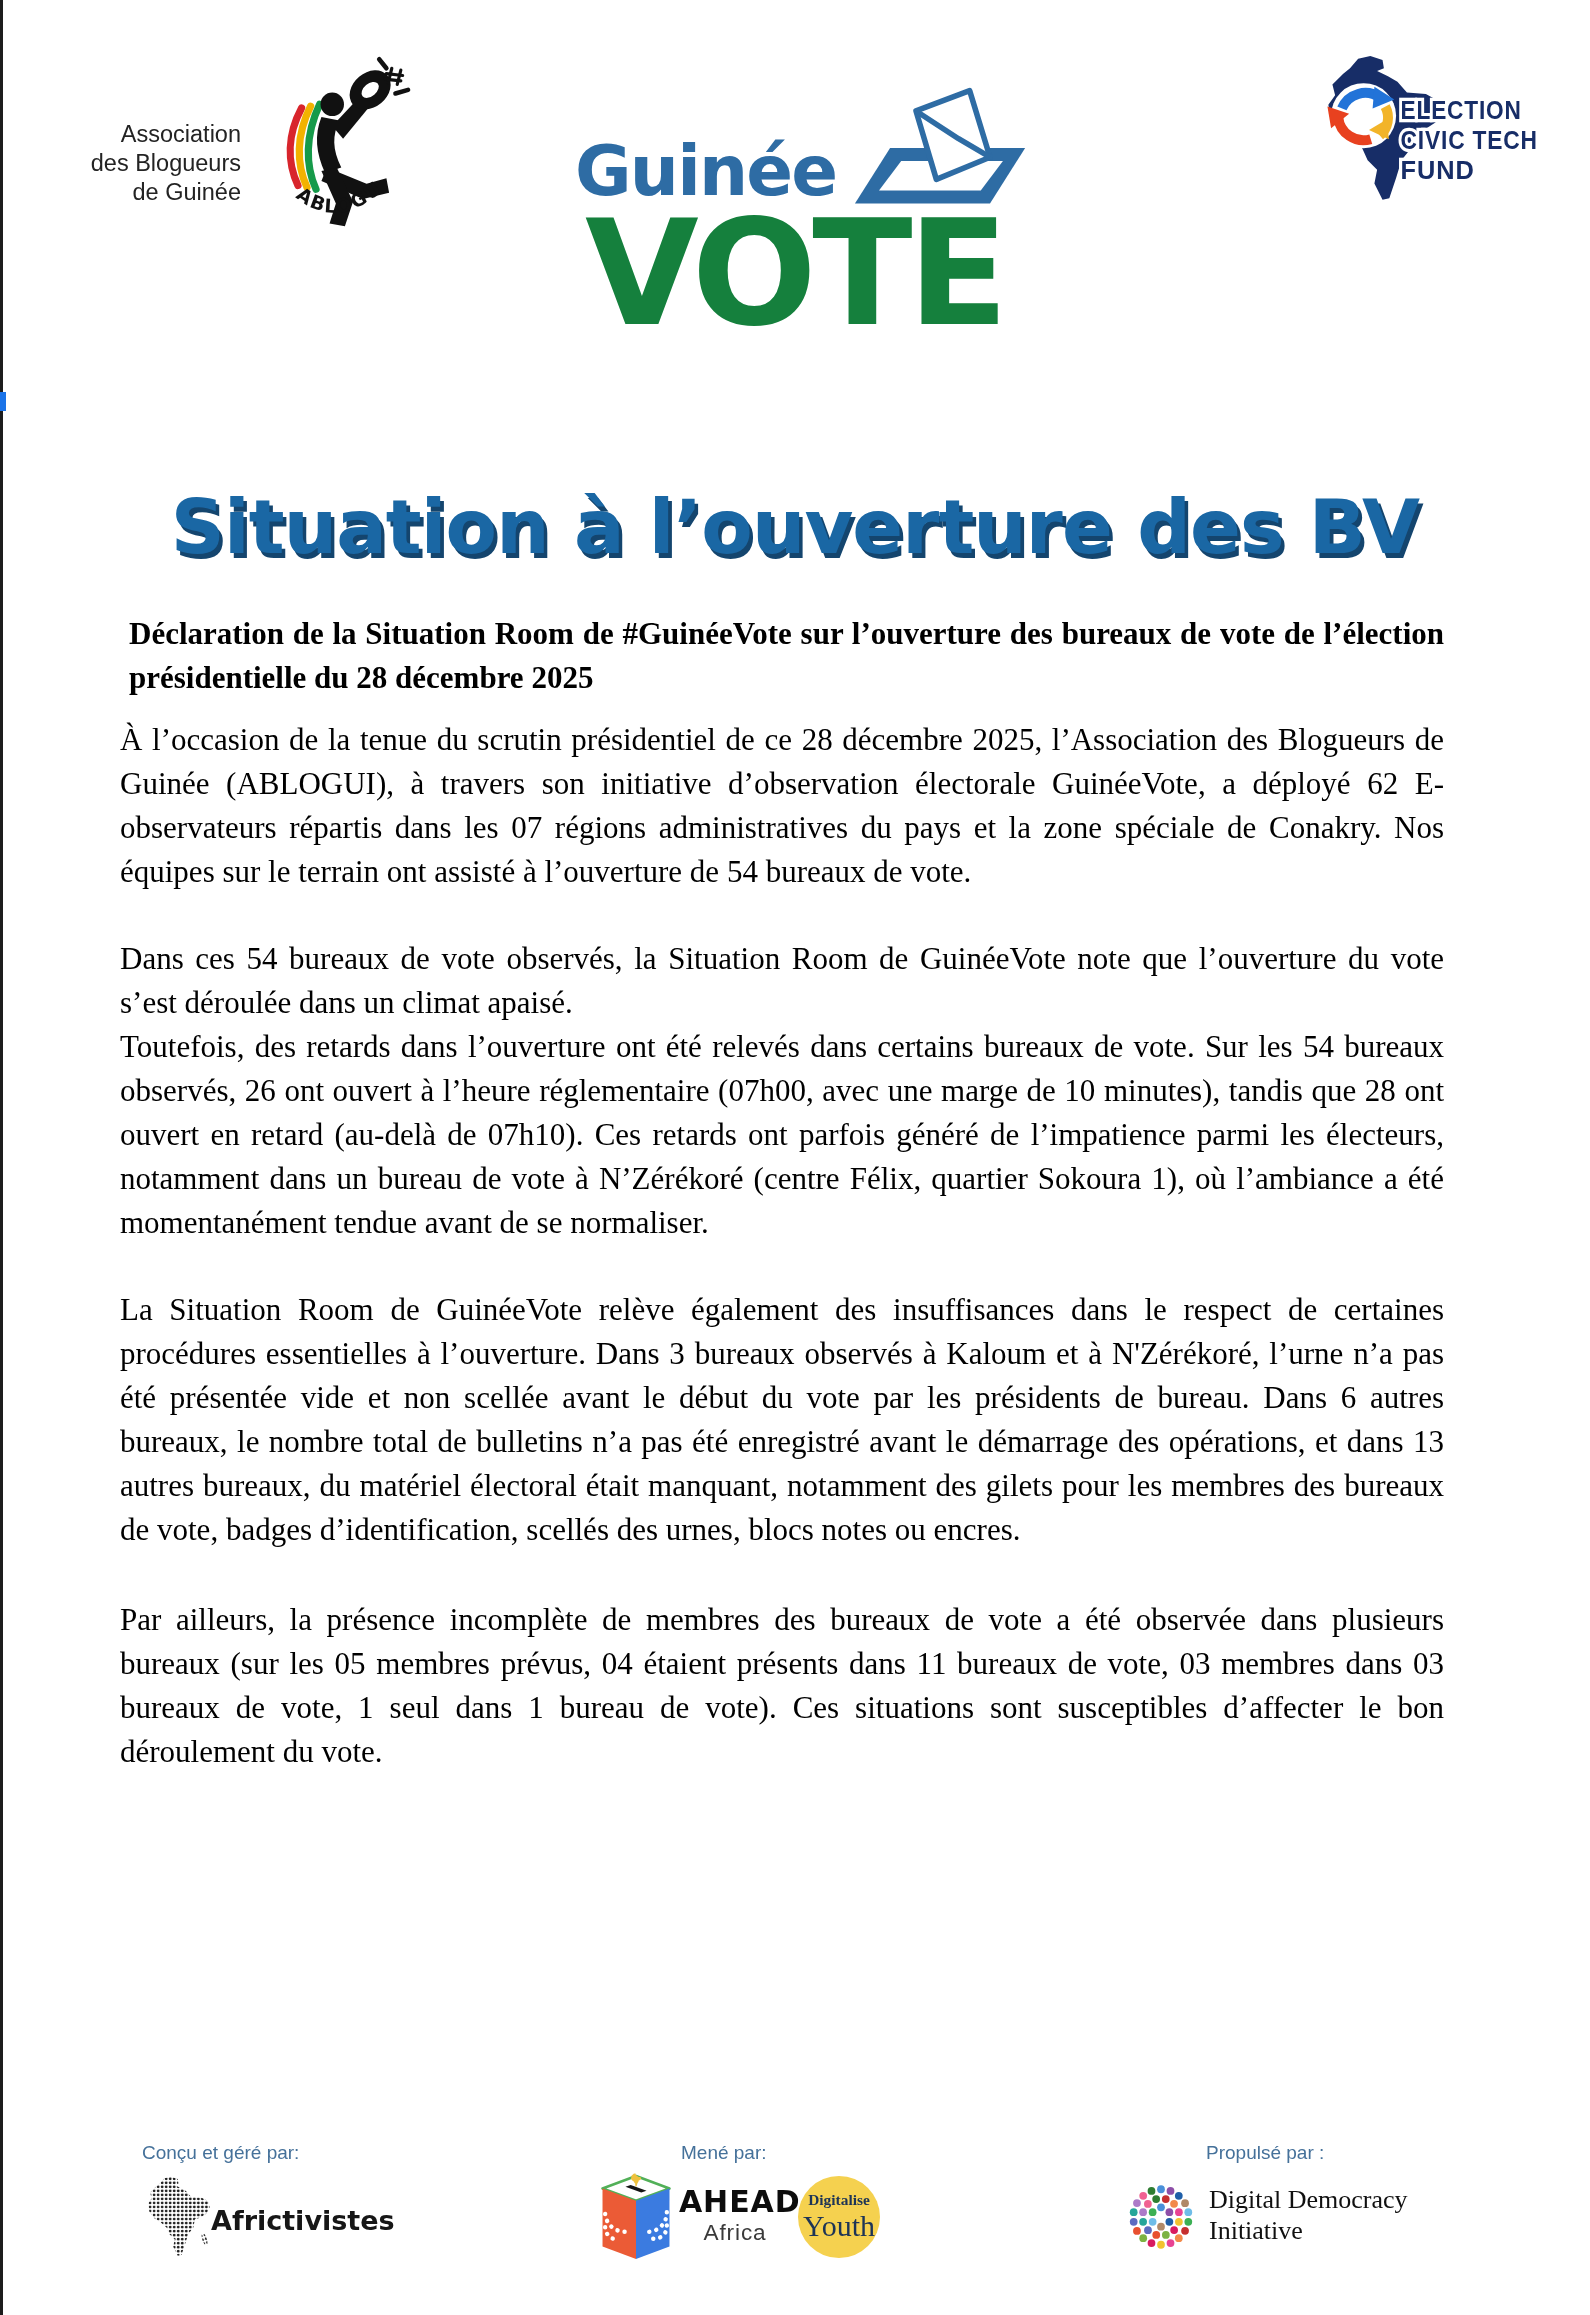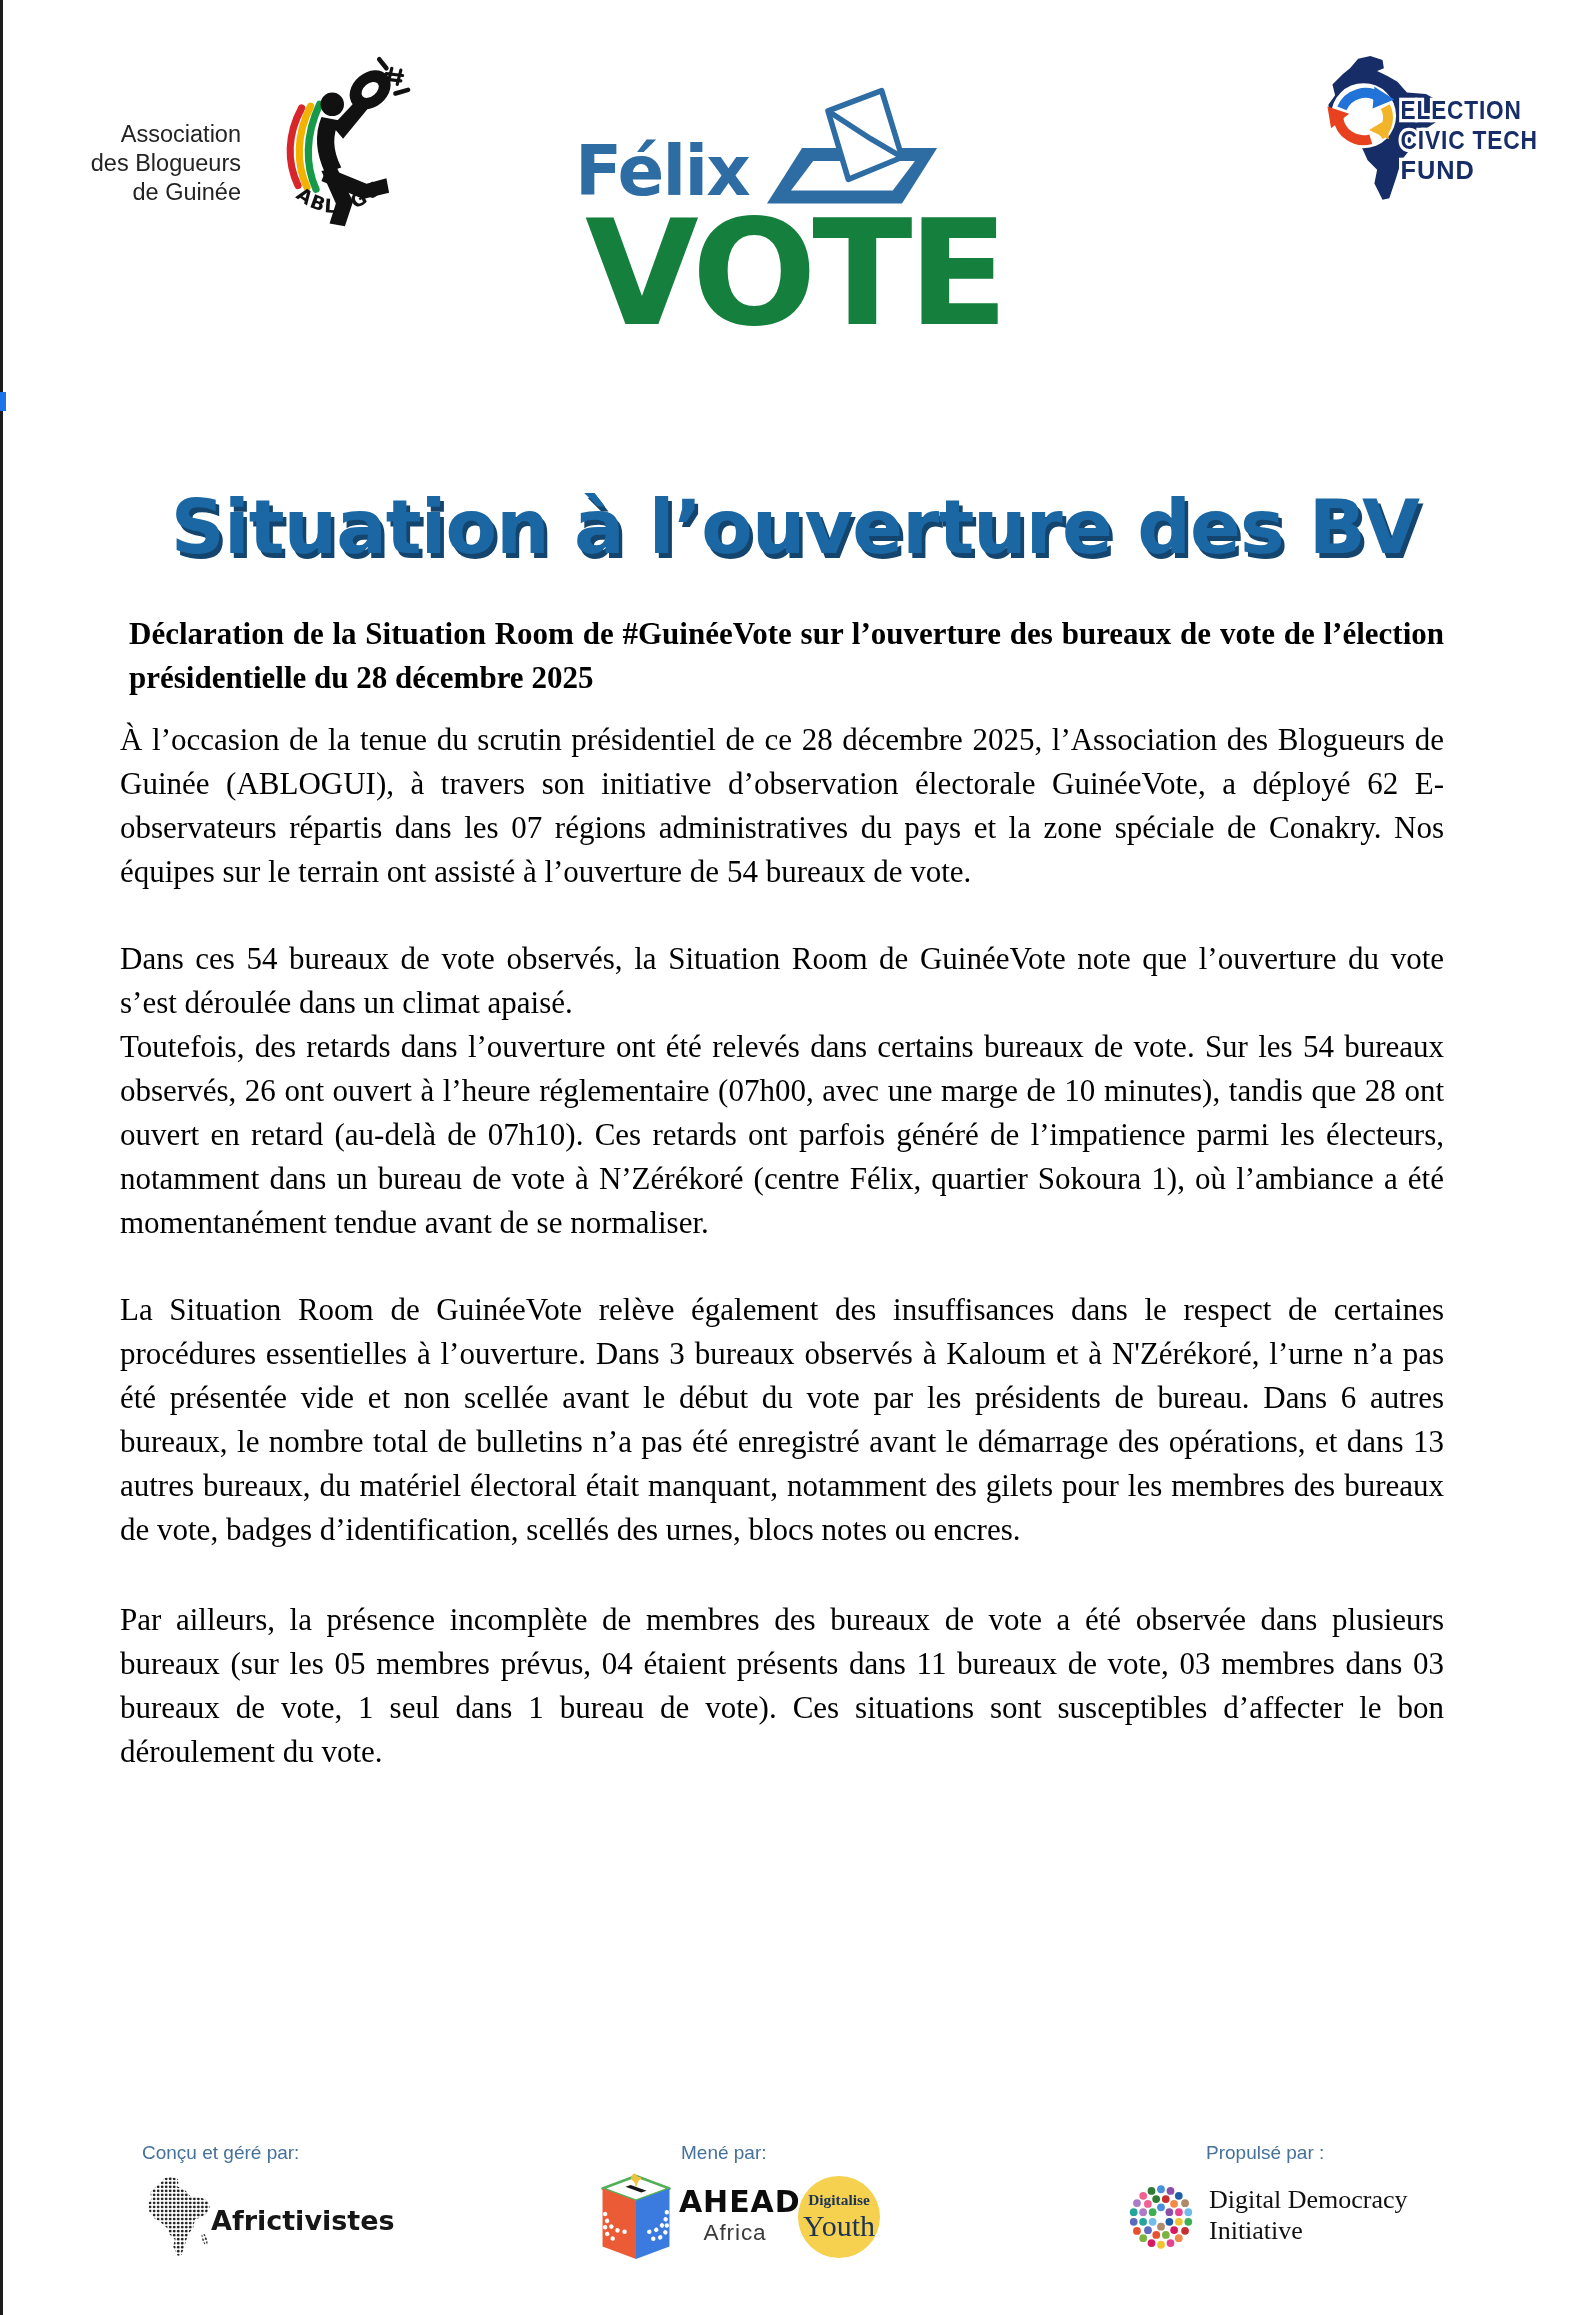--- a/index.html
+++ b/index.html
@@ -107,21 +107,21 @@
     <path d="M94,128 L138,146 L160,140 L163,156 L134,163 L88,143 Z" fill="#111"></path>
     <path d="M88,132 L104,168 L97,190 L114,193 L123,166 L105,128 Z" fill="#111"></path>
     <path id="ablArc" d="M56,158 Q104,202 160,150" fill="none"></path>
     <text font-family="DejaVu Sans, sans-serif" font-size="21" font-weight="bold" fill="#111" letter-spacing="2">
       <textPath href="#ablArc" startOffset="4">ABLOGUI</textPath>
     </text>
   </svg>
 
   <div class="gv">
     <div class="gv-row">
-      <span class="gv-word1">Félix</span>
+      <span class="gv-word1">Guinée</span>
       <svg class="gv-box" width="185" height="125" viewBox="0 0 200 135">
         <polygon points="14,128 52,68 198,68 160,128" fill="#2E6CA4"></polygon>
         <polygon points="40,114 64,82 174,82 150,114" fill="#fff"></polygon>
         <g stroke="#2E6CA4" stroke-width="6" stroke-linejoin="round">
           <polygon points="80,28 138,6 160,78 102,102" fill="#fff"></polygon>
           <polyline points="80,28 126,58 160,78" fill="none"></polyline>
         </g>
       </svg>
     </div>
     <div class="gv-word2">VOTE</div>

